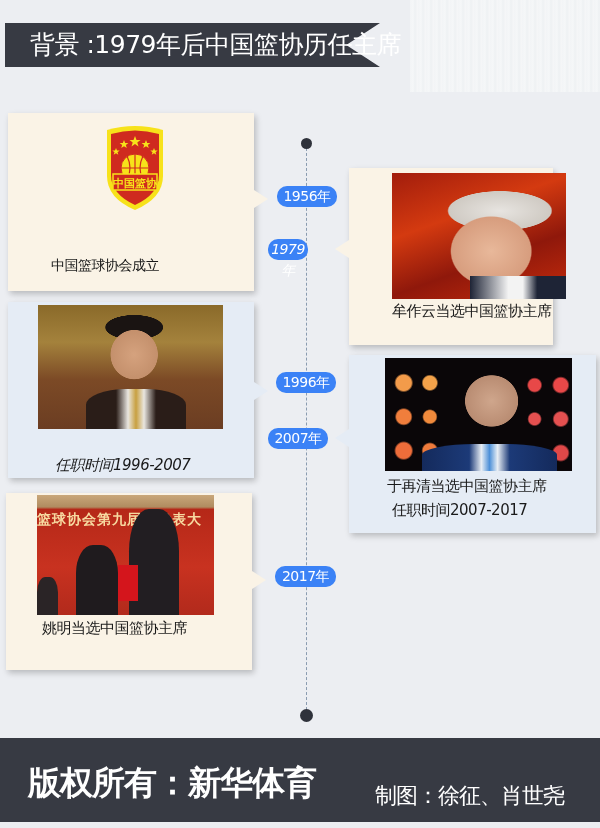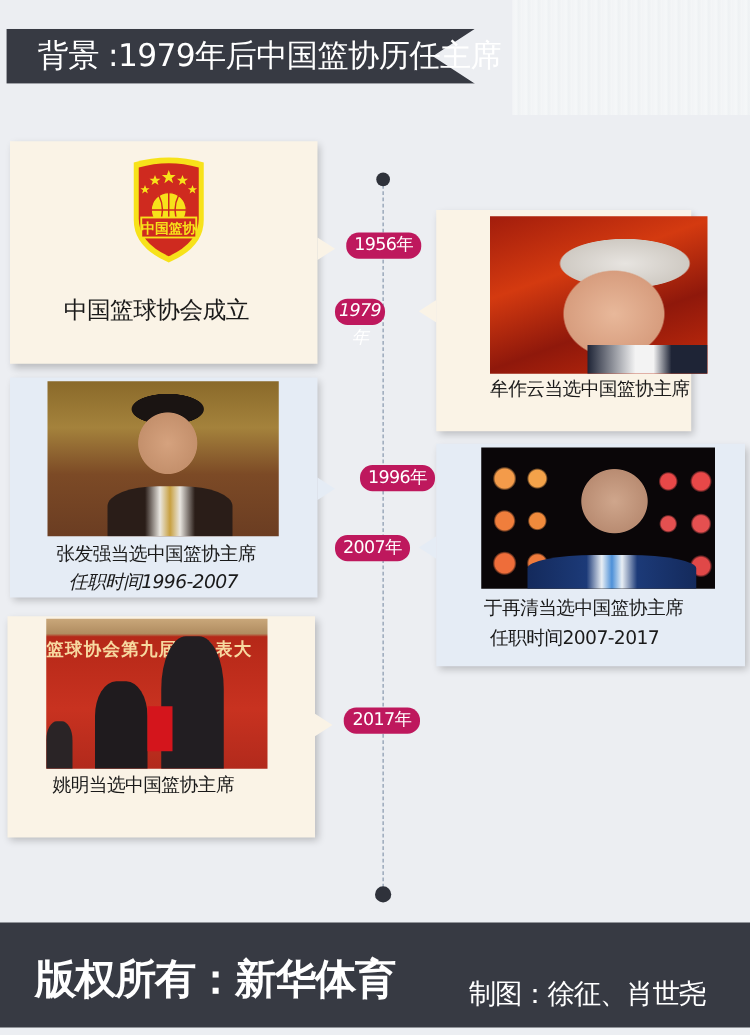--- a/index.html
+++ b/index.html
@@ -30,21 +30,21 @@
       border-left: 1px dashed #8a9bb0;
     }
     .dot {
       position: absolute; width: 11px; height: 11px; border-radius: 50%;
       background: #2f323b;
     }
     .dot.top { left: 301px; top: 138px; }
     .dot.bottom { left: 300px; top: 709px; width: 13px; height: 13px; }
     .year {
       position: absolute; height: 21px; line-height: 21px;
-      background: #be185d; color: #ffffff; font-size: 14px;
+      background: #3b82f6; color: #ffffff; font-size: 14px;
       text-align: center; letter-spacing: -0.5px; border-radius: 10px;
     }
     
     .card {
       position: absolute; box-shadow: 2px 3px 6px rgba(0,0,0,0.22);
     }
     .card.cream { background: #faf3e6; }
     .card.blue { background: #e5ecf5; }
     .pointer-r, .pointer-l {
       position: absolute; width: 0; height: 0;
@@ -166,32 +166,31 @@
   <polygon points="34,12 35.5,16 39.5,16 36.3,18.5 37.5,22.5 34,20 30.5,22.5 31.7,18.5 28.5,16 32.5,16" fill="#f7e21a"></polygon>
   <polygon points="23,16 24.2,19 27.4,19 24.8,21 25.8,24 23,22.2 20.2,24 21.2,21 18.6,19 21.8,19" fill="#f7e21a"></polygon>
   <polygon points="45,16 46.2,19 49.4,19 46.8,21 47.8,24 45,22.2 42.2,24 43.2,21 40.6,19 43.8,19" fill="#f7e21a"></polygon>
   <polygon points="15,24 16,26.5 18.7,26.5 16.5,28.2 17.3,30.8 15,29.2 12.7,30.8 13.5,28.2 11.3,26.5 14,26.5" fill="#f7e21a"></polygon>
   <polygon points="53,24 54,26.5 56.7,26.5 54.5,28.2 55.3,30.8 53,29.2 50.7,30.8 51.5,28.2 49.3,26.5 52,26.5" fill="#f7e21a"></polygon>
   <circle cx="34" cy="44" r="14" fill="#f7e21a" stroke="#cf2a1f" stroke-width="1"></circle>
   <path d="M34 30 L34 58 M20 44 L48 44 M26 32 Q32 44 26 56 M42 32 Q36 44 42 56" stroke="#cf2a1f" stroke-width="1.2" fill="none"></path>
   <rect x="12" y="50" width="44" height="16" fill="#cf2a1f" stroke="#f7e21a" stroke-width="1.5"></rect>
   <text x="34" y="62.5" text-anchor="middle" fill="#f7e21a" font-size="11" font-weight="bold" font-family="DejaVu Sans, sans-serif">中国篮协</text>
 </svg>
-<div class="caption" style="left:51px; top:234px; font-size:19px; line-height:28px;">中国篮球协会成立</div>
+<div class="caption" style="left:51px; top:251px; font-size:14px; line-height:28px;">中国篮球协会成立</div>
 
 <div class="card cream" style="left:349px; top:168px; width:204px; height:177px;">
   <div class="pointer-l" style="left:-14px; top:72px;"></div>
   <div class="photo p-mou" style="left:43px; top:5px; width:174px; height:126px;"></div>
   <div class="caption" style="left:43px; top:132px;">牟作云当选中国篮协主席</div>
 </div>
 
 <div class="card blue" style="left:8px; top:302px; width:246px; height:176px;">
   <div class="pointer-r" style="left:246px; top:80px;"></div>
   <div class="photo p-zhang" style="left:30px; top:3px; width:185px; height:124px;"></div>
-  <div class="caption" style="left:37px; top:130px;">张发强当选中国篮协主席</div>
   <div class="caption" style="left:47px; top:152px;font-style:italic;">任职时间1996-2007</div>
 </div>
 
 <div class="card blue" style="left:349px; top:355px; width:247px; height:178px;">
   <div class="pointer-l" style="left:-14px; top:74px;"></div>
   <div class="photo p-yu" style="left:36px; top:3px; width:187px; height:113px;"></div>
   <div class="caption" style="left:38px; top:120px;">于再清当选中国篮协主席</div>
   <div class="caption" style="left:43px; top:144px;text-align:center;">任职时间2007-2017</div>
 </div>
 
@@ -202,19 +201,19 @@
     <div class="fig3"></div>
     <div class="fig1"></div>
     <div class="fig2"></div>
     <div class="cert"></div>
   </div>
   <div class="caption" style="left:36px; top:124px;">姚明当选中国篮协主席</div>
 </div>
 
 <div class="year" style="left:277px; top:186px; width:60px;">1956年</div>
 <div class="year" style="left:268px; top:239px; width:40px;font-style:italic;">1979年</div>
-<div class="year" style="left:276px; top:372px; width:60px;margin-left:12px;">1996年</div>
+<div class="year" style="left:276px; top:372px; width:60px;">1996年</div>
 <div class="year" style="left:268px; top:428px; width:60px;">2007年</div>
 <div class="year" style="left:275px; top:566px; width:61px;">2017年</div>
 
 <div class="footer"></div>
 <div class="footer-main">版权所有：新华体育</div>
 <div class="footer-credit">制图：徐征、肖世尧</div>
 
 </body></html>

